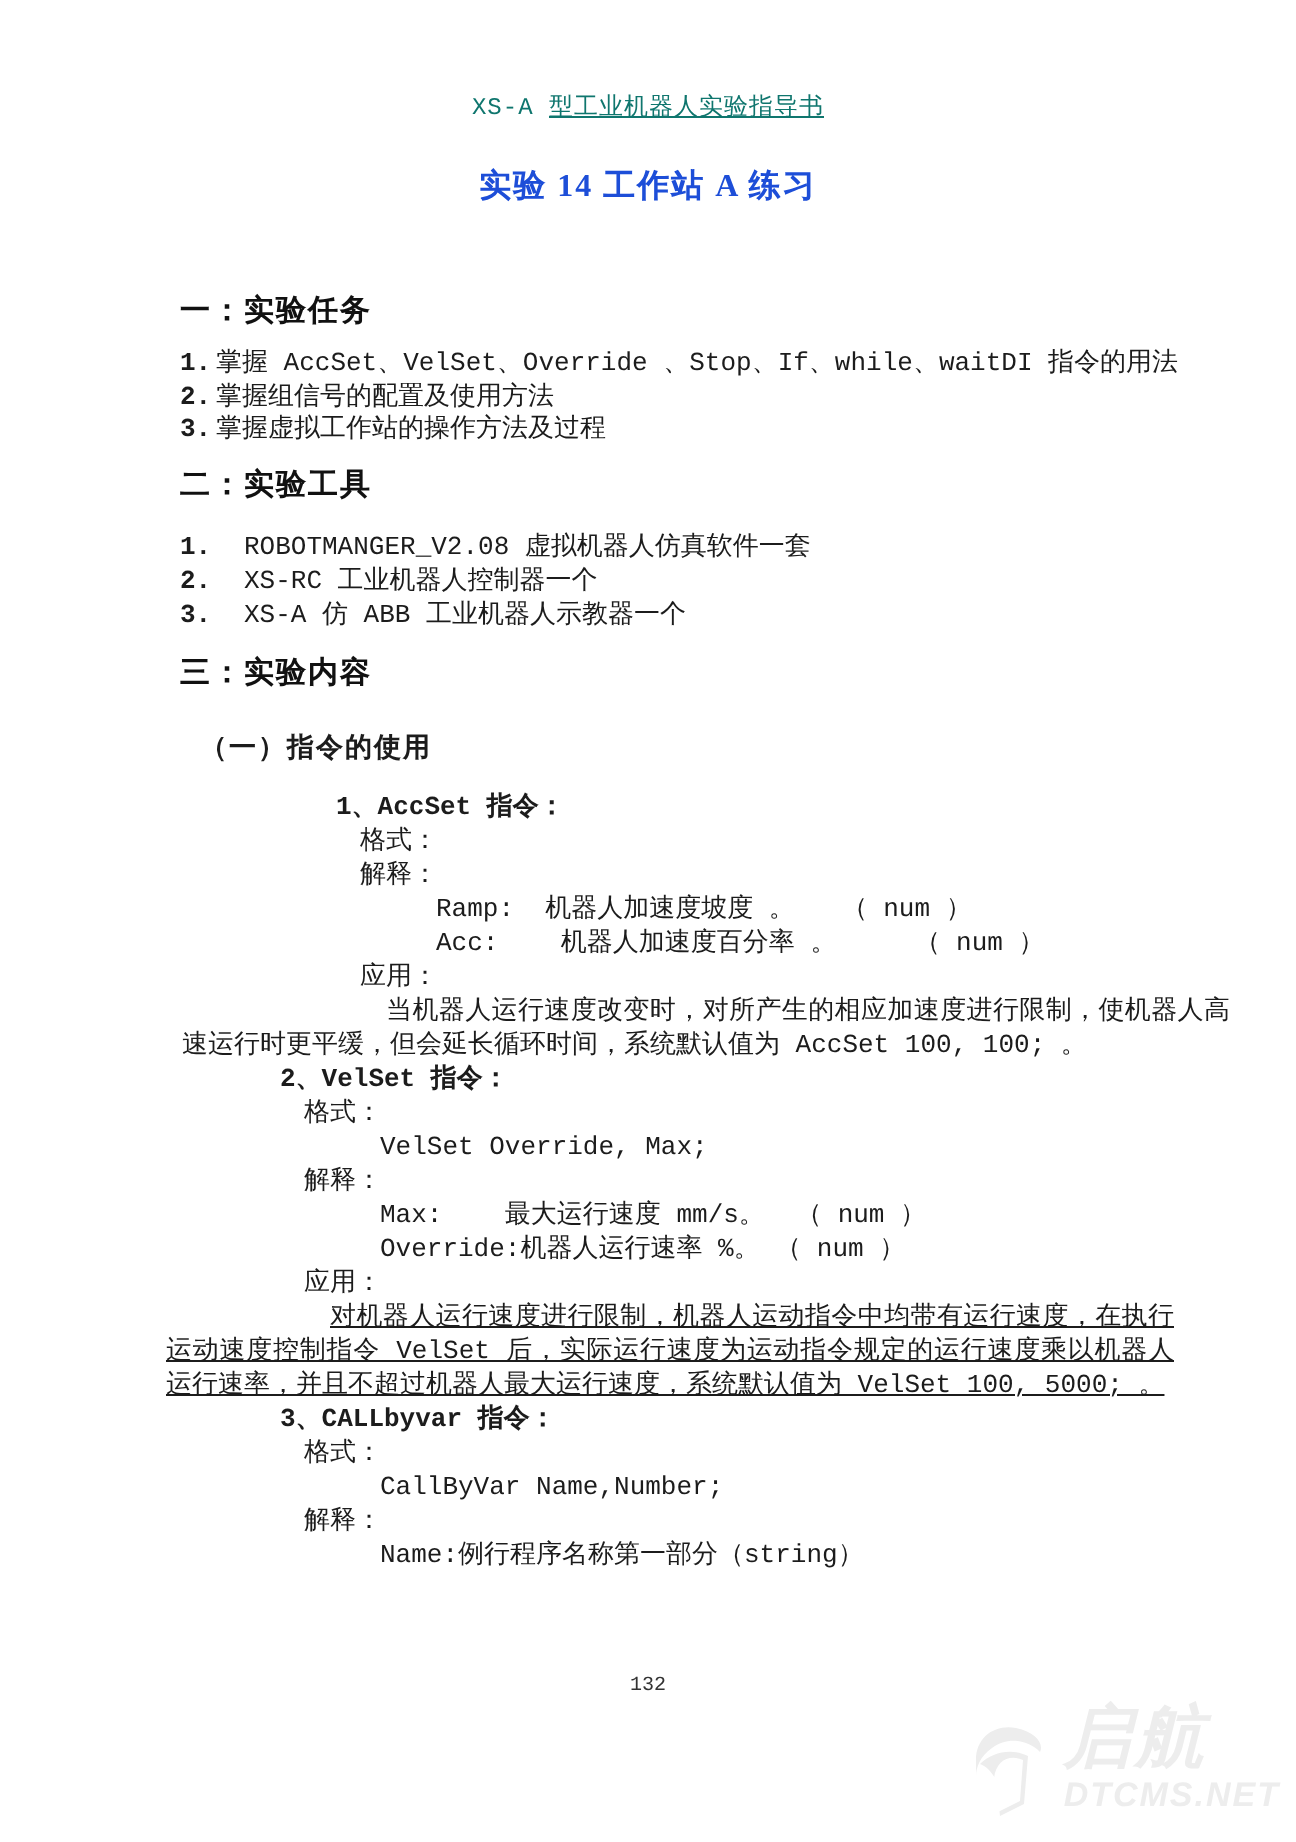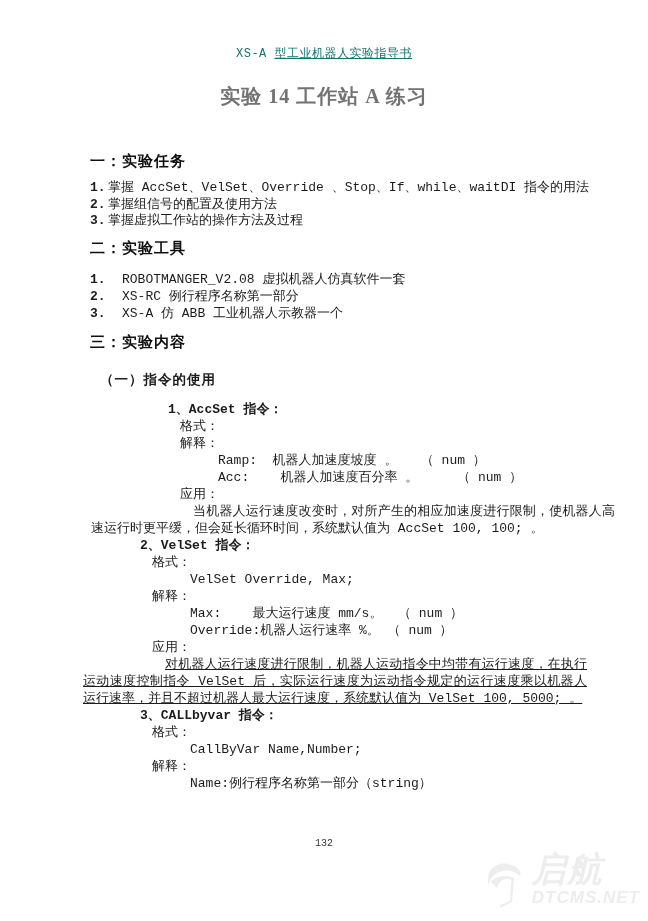--- a/index.html
+++ b/index.html
@@ -17,23 +17,23 @@
     text-align:center;
     font-size:12px;
     color:#0f766e;
     letter-spacing:0.5px;
   }
   .doc-header .u { text-decoration:underline; }
   .doc-title {
     margin-top:21px;
     text-align:center;
     font-family:"Liberation Serif","DejaVu Serif",serif;
-    font-size:20px;
-    font-weight:bold;
-    color:#737373;
+    font-size:16px;
+    font-weight:bold;
+    color:#1d4ed8;
     letter-spacing:1px;
   }
   .sec-heading {
     margin-left:90px;
     font-size:15px;
     font-weight:bold;
     color:#111;
     letter-spacing:1px;
   }
   .sec-heading.first { margin-top:42px; }
@@ -135,21 +135,21 @@
   </div>
 
   <div class="sec-heading sec2">二：实验工具</div>
   <div class="tools">
     <div class="list-row">
       <span class="num">1.</span>
       <span>ROBOTMANGER_V2.08 虚拟机器人仿真软件一套</span>
     </div>
     <div class="list-row">
       <span class="num">2.</span>
-      <span>XS-RC 例行程序名称第一部分</span>
+      <span>XS-RC 工业机器人控制器一个</span>
     </div>
     <div class="list-row">
       <span class="num">3.</span>
       <span>XS-A 仿 ABB 工业机器人示教器一个</span>
     </div>
   </div>
 
   <div class="sec-heading sec3">三：实验内容</div>
   <div class="subsection">（一）指令的使用</div>
 

